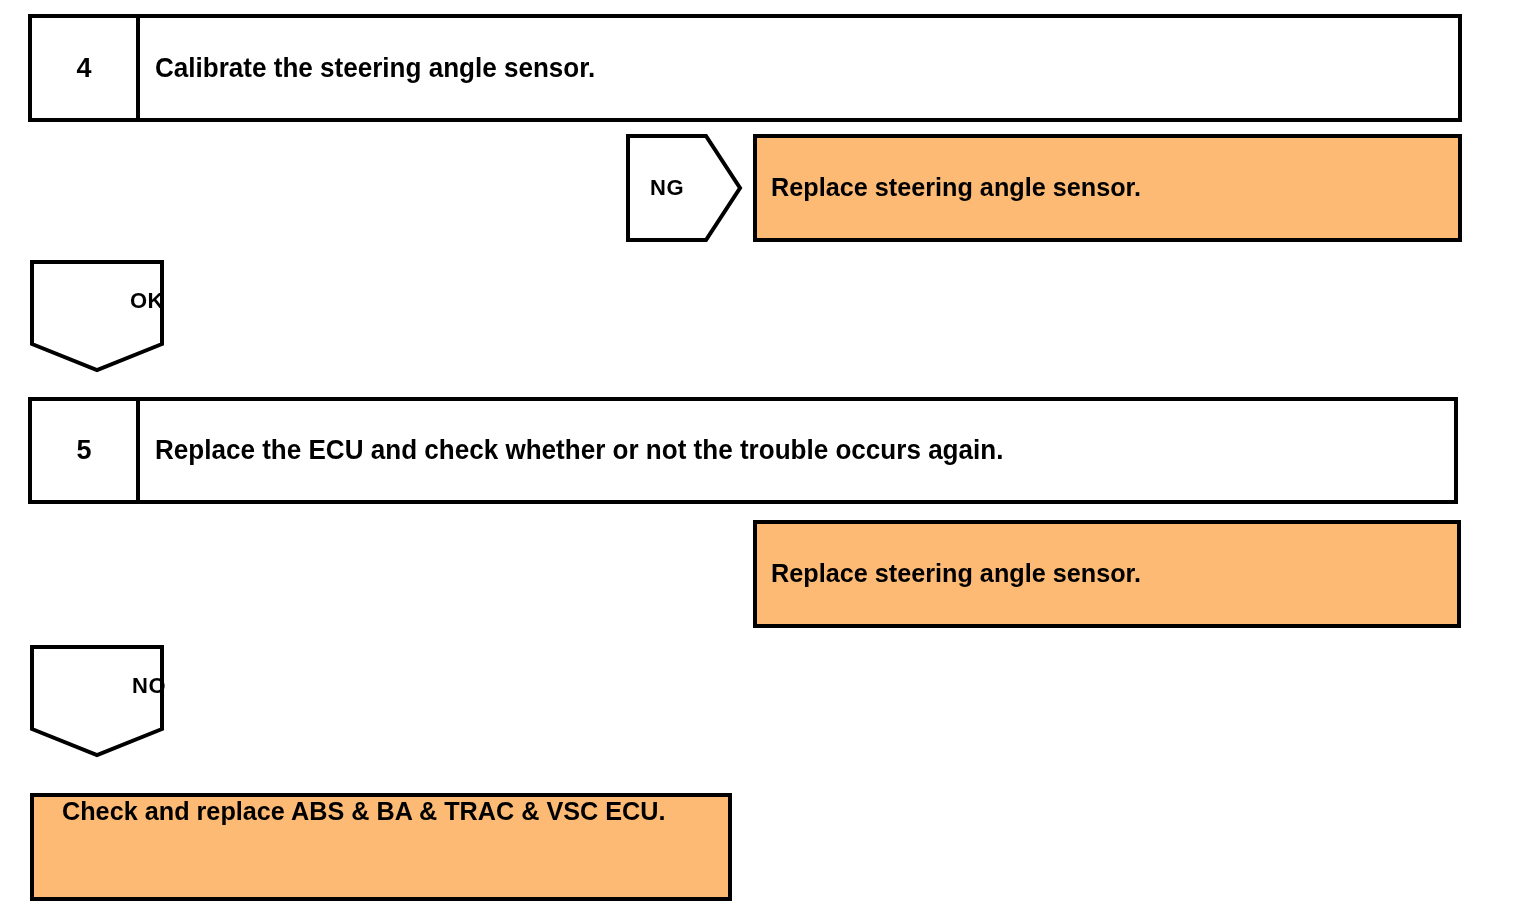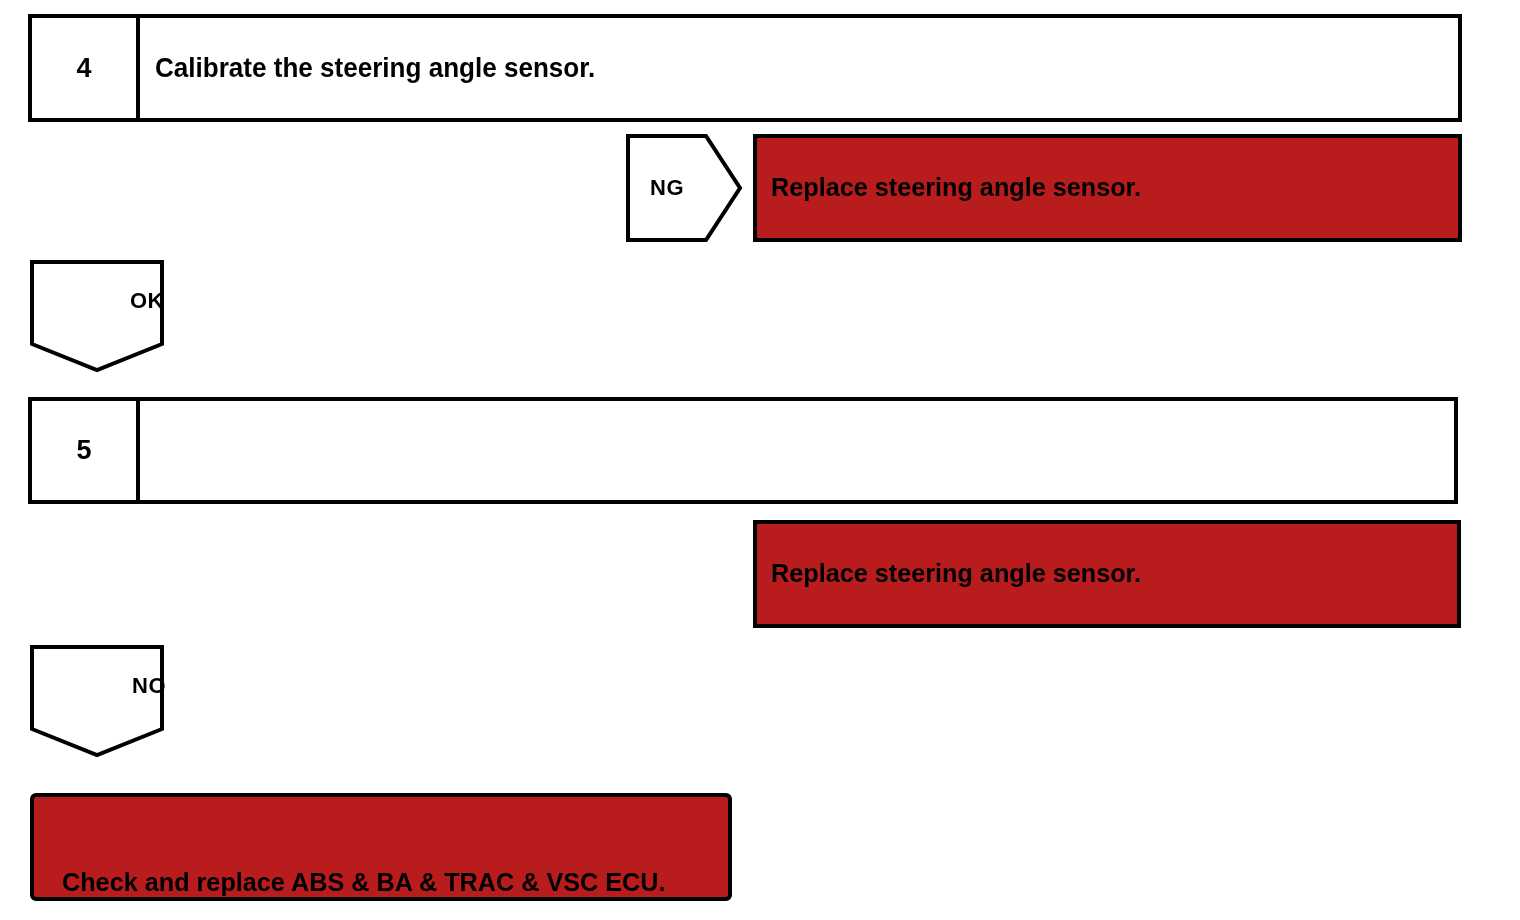--- a/index.html
+++ b/index.html
@@ -62,39 +62,38 @@
     white-space: nowrap;
     transform: scaleX(0.965);
     transform-origin: left center;
   }
 
   
   .result-box {
     position: absolute;
     box-sizing: border-box;
     border: 4px solid #000000;
-    background: #b91c1c;
+    background: #fdba74;
     display: flex;
     align-items: center;
     padding-left: 14px;
     padding-right: 10px;
   }
   .result-text {
     font-size: 26px;
     font-weight: bold;
     line-height: 1.12;
     white-space: nowrap;
     transform: scaleX(0.97);
     transform-origin: left center;
   }
   .result-box.multiline {
-    align-items: flex-end;
+    align-items: flex-start;
     padding-left: 28px;
     padding-right: 12px;
-    border-radius: 6px;
   }
   .result-box.multiline .result-text {
     white-space: normal;
   }
 
   
   .connector {
     position: absolute;
   }
   .connector svg {
@@ -154,20 +153,23 @@
     <svg width="134" height="112" viewBox="0 0 134 112">
       <path d="M2 2 L132 2 L132 84 L67 110 L2 84 Z" fill="#ffffff" stroke="#000000" stroke-width="4" stroke-linejoin="miter"></path>
     </svg>
     <span class="conn-label">OK</span>
   </div>
 
   <div class="step-box" style="left:28px; top:397px; width:1430px; height:107px;">
     <div class="step-num-cell">
       <span class="step-num">5</span>
     </div>
+    <div class="step-text-cell">
+      <span class="step-text">Replace the ECU and check whether or not the trouble occurs again.</span>
+    </div>
   </div>
 
 
   <div class="result-box" style="left:753px; top:520px; width:708px; height:108px;">
     <span class="result-text">Replace steering angle sensor.</span>
   </div>
 
   <div class="connector pentagon-down" style="left:30px; top:645px; width:136px; height:112px;">
     <svg width="134" height="112" viewBox="0 0 134 112">
       <path d="M2 2 L132 2 L132 84 L67 110 L2 84 Z" fill="#ffffff" stroke="#000000" stroke-width="4" stroke-linejoin="miter"></path>

